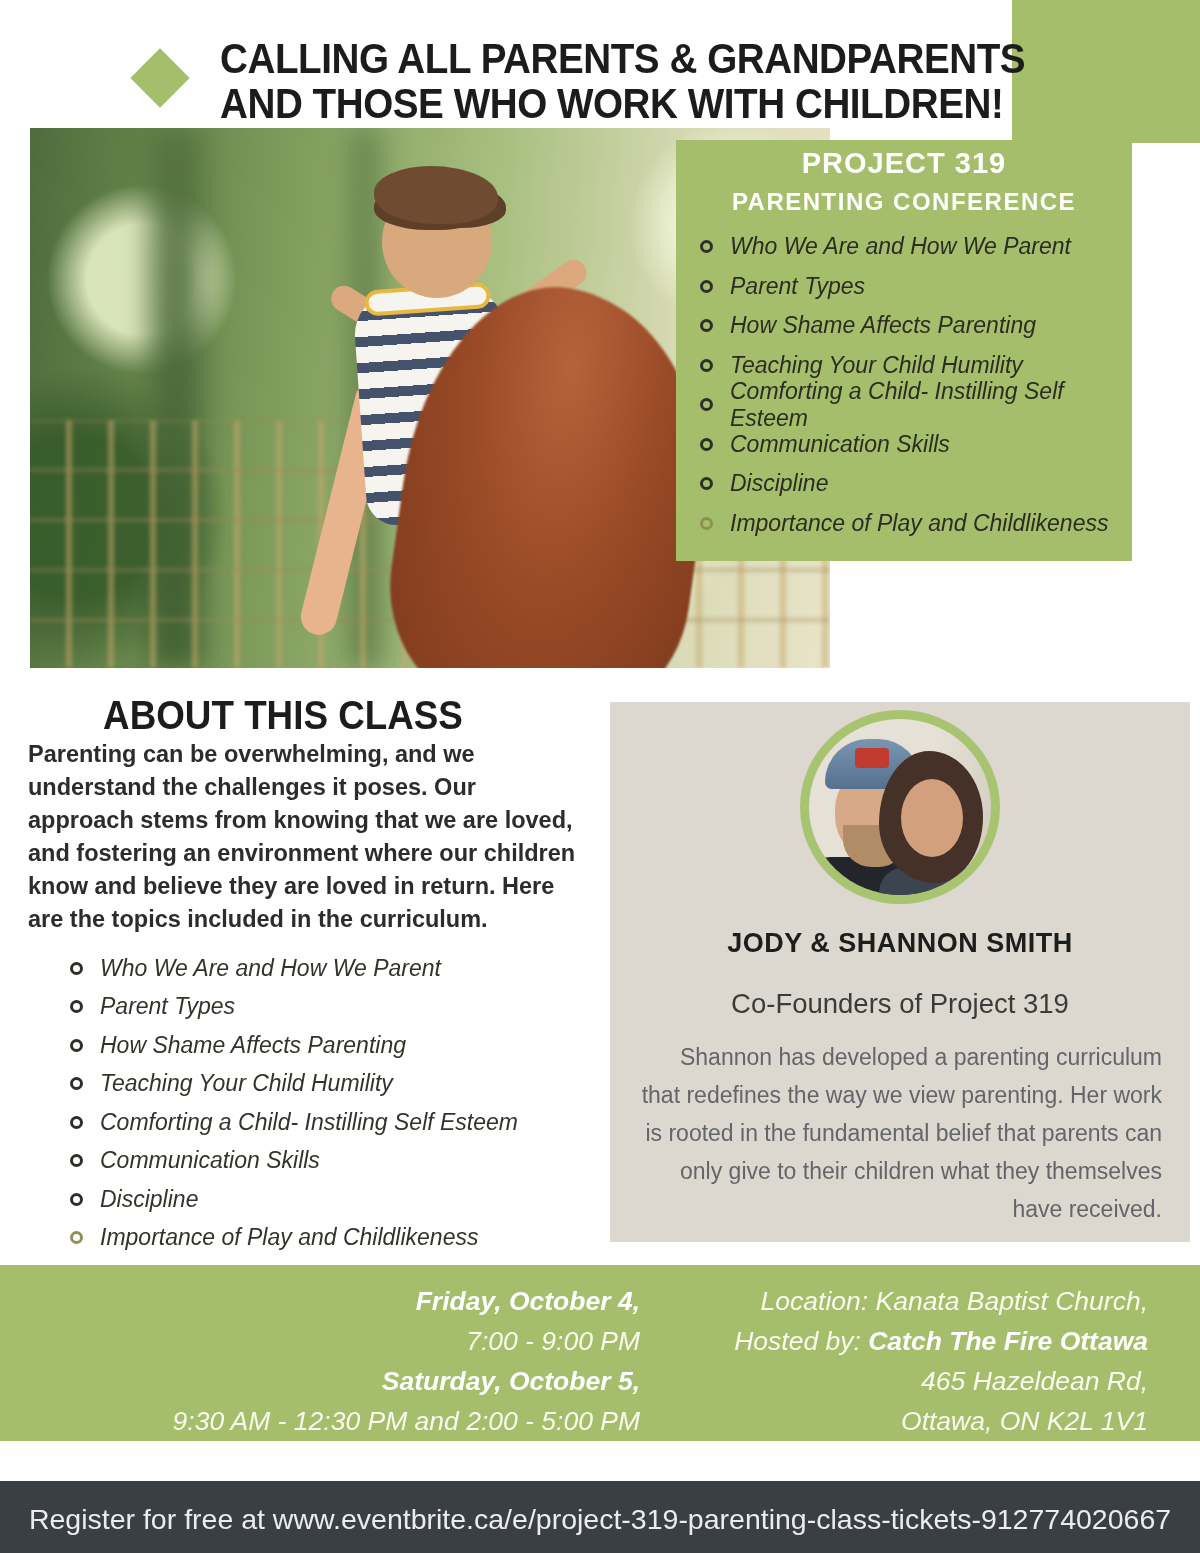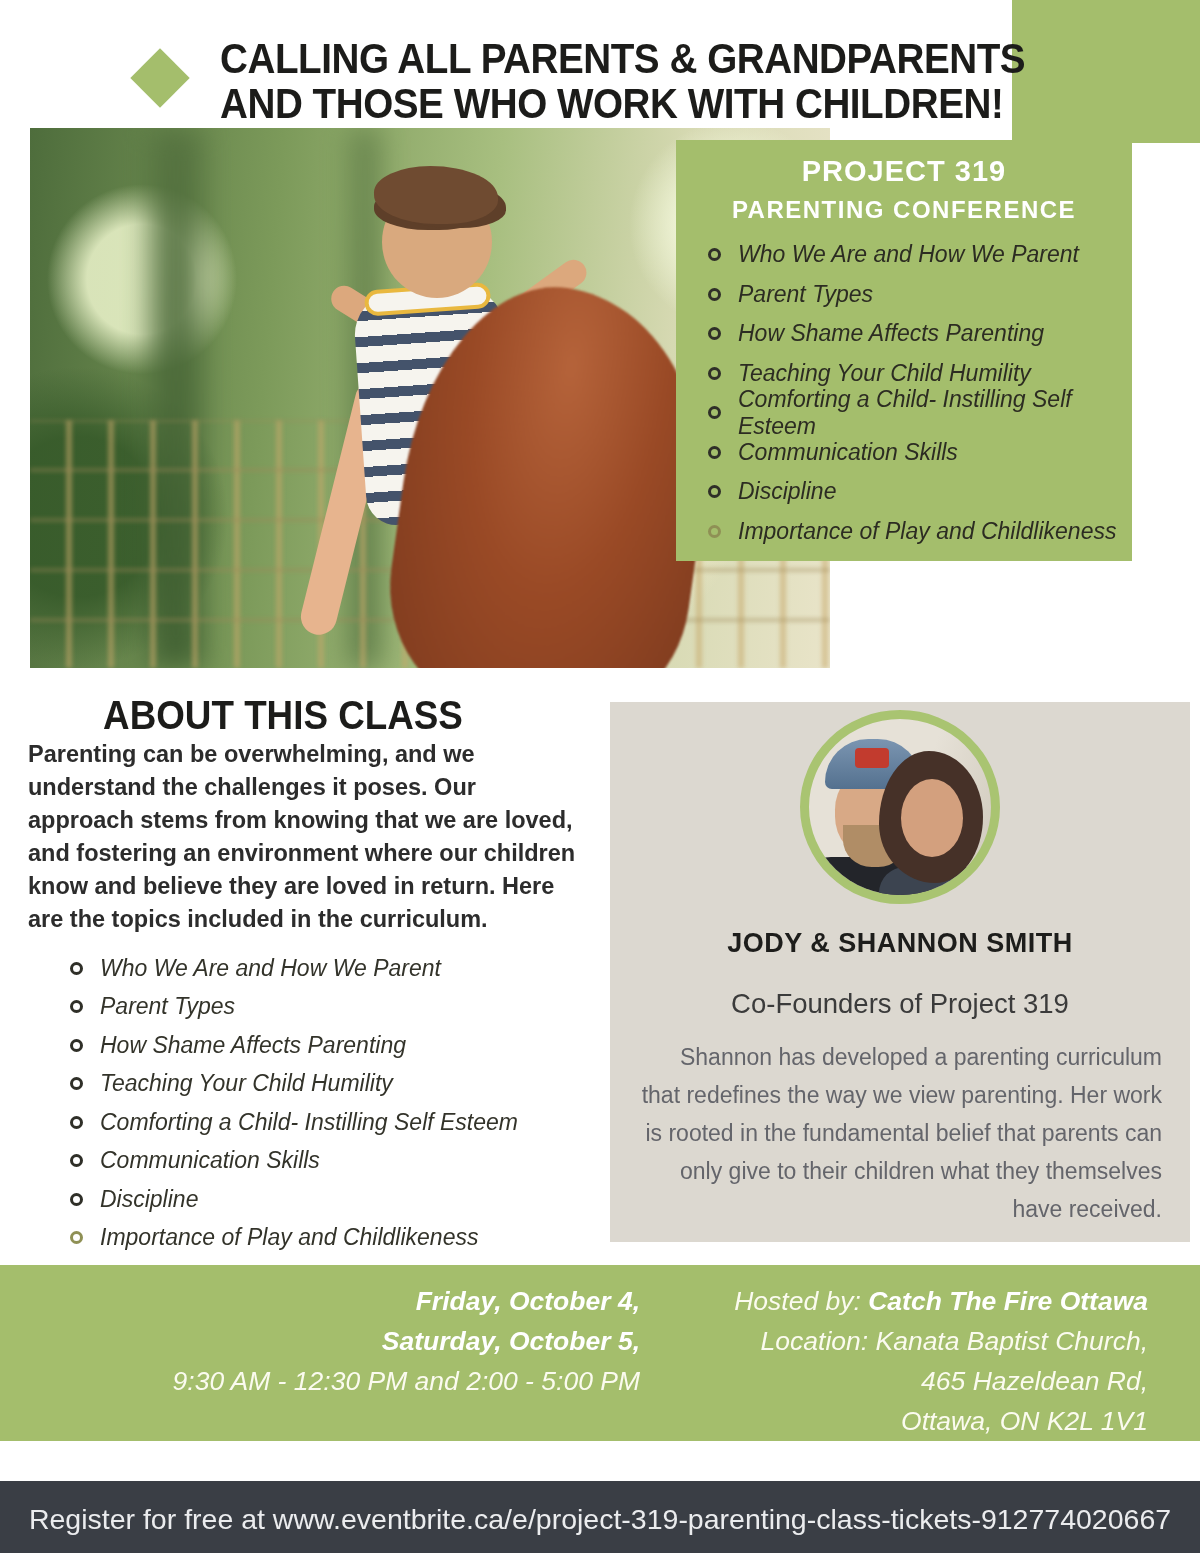--- a/index.html
+++ b/index.html
@@ -45,21 +45,21 @@
   .ca-r{left:468px;top:152px;width:95px;height:26px;transform:rotate(-36deg);}
   .child-head{position:absolute;left:352px;top:58px;width:110px;height:112px;background:#d9a97e;border-radius:50%;}
   .child-curls{position:absolute;top:-20px;left:-8px;width:124px;height:58px;background:#6f4b31;
     border-radius:50% 60% 45% 55%;box-shadow:14px 10px 0 -6px #5e3f29, -8px 14px 0 -8px #5e3f29;}
   .child-body{position:absolute;left:330px;top:162px;width:150px;height:232px;
     background:repeating-linear-gradient(180deg,#f6f4ee 0 16px,#44536b 16px 26px);
     border-radius:42px 42px 30px 30px;transform:rotate(-4deg);}
   .child-body::before{content:'';position:absolute;top:-4px;left:12px;width:126px;height:26px;
     box-sizing:border-box;background:#f6f4ee;border:4px solid #e9b83f;border-radius:14px;}
   
-  .conference-panel{position:absolute;left:676px;top:140px;width:456px;height:421px;background:#A4BE6C;padding:8px;box-sizing:border-box;}
+  .conference-panel{position:absolute;left:676px;top:140px;width:456px;height:421px;background:#A4BE6C;padding:0;box-sizing:border-box;}
   .conf-title1{margin-top:6px;text-align:center;color:#ffffff;font-weight:800;font-size:29px;line-height:34px;letter-spacing:1px;}
   .conf-title2{text-align:center;color:#ffffff;font-weight:800;font-size:24px;line-height:43px;letter-spacing:1.5px;}
   ul.topics{list-style:none;margin:0;padding:0;}
   ul.topics li{display:flex;align-items:center;font-style:italic;}
   .ring{box-sizing:border-box;width:13px;height:13px;border:3px solid #2f2f28;border-radius:50%;margin-right:17px;flex:0 0 auto;}
   ul.topics li:last-child .ring{border-color:#8f9055;}
   .conference-panel ul.topics{margin:4px 0 0 24px;}
   .conference-panel ul.topics li{height:39.5px;font-size:23px;color:#2c2c22;}
   
   .about-title{position:absolute;left:0;top:666px;width:566px;text-align:center;color:#1c1c1a;
@@ -207,26 +207,27 @@
       <div class="woman-face"></div>
     </div>
     <h2 class="speaker-names">JODY &amp; SHANNON SMITH</h2>
     <div class="speaker-role">Co-Founders of Project 319</div>
     <p class="speaker-bio">Shannon has developed a parenting curriculum that redefines the way we view parenting. Her work is rooted in the fundamental belief that parents can only give to their children what they themselves have received.</p>
   </aside>
 
   <section class="schedule-bar">
     <div class="schedule-col left">
       <div class="b">Friday, October 4,</div>
+      <div>7:00 - 9:00 PM</div>
       <div class="b">Saturday, October 5,</div>
       <div>9:30 AM - 12:30 PM and 2:00 - 5:00 PM</div>
     </div>
     <div class="schedule-col right">
+      <div>Location: Kanata Baptist Church,</div>
       <div><span>Hosted by: </span><span class="b">Catch The Fire Ottawa</span></div>
-      <div>Location: Kanata Baptist Church,</div>
       <div>465 Hazeldean Rd,</div>
       <div>Ottawa, ON K2L 1V1</div>
     </div>
   </section>
 
   <footer class="footer-bar">
     <div>Register for free at www.eventbrite.ca/e/project-319-parenting-class-tickets-912774020667</div>
     <div>Offerings will be received for Project 319</div>
   </footer>
 

